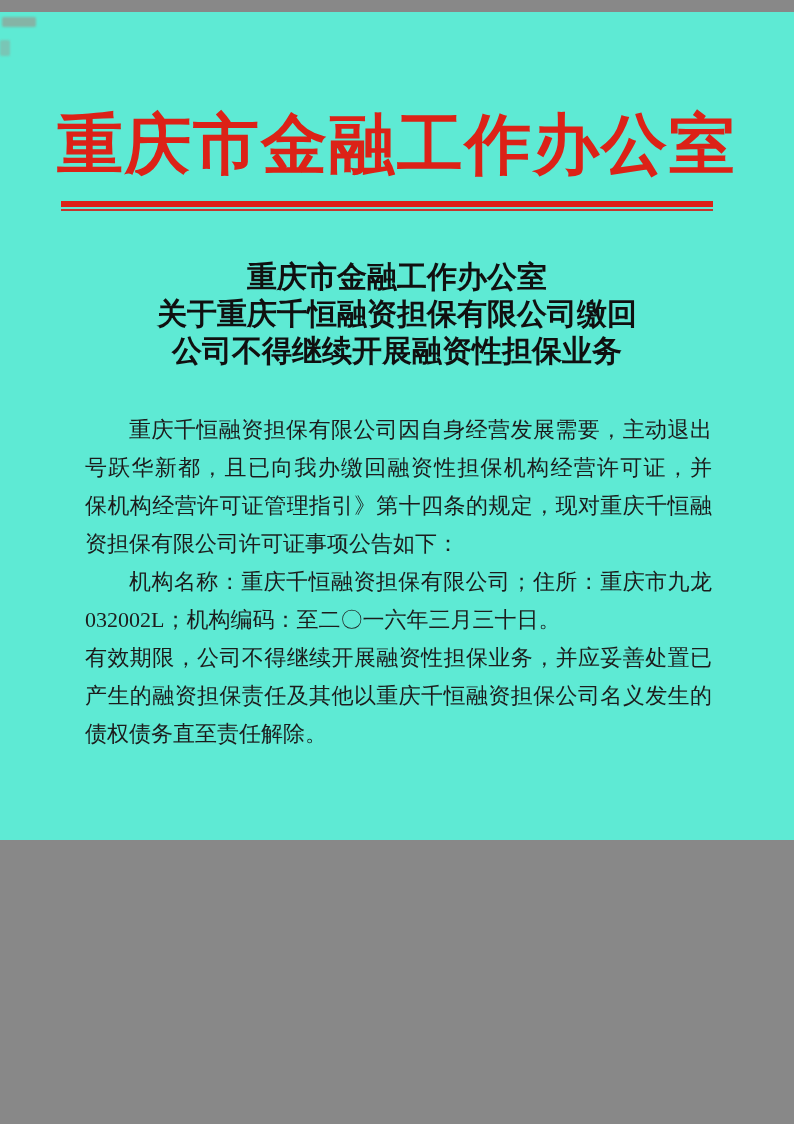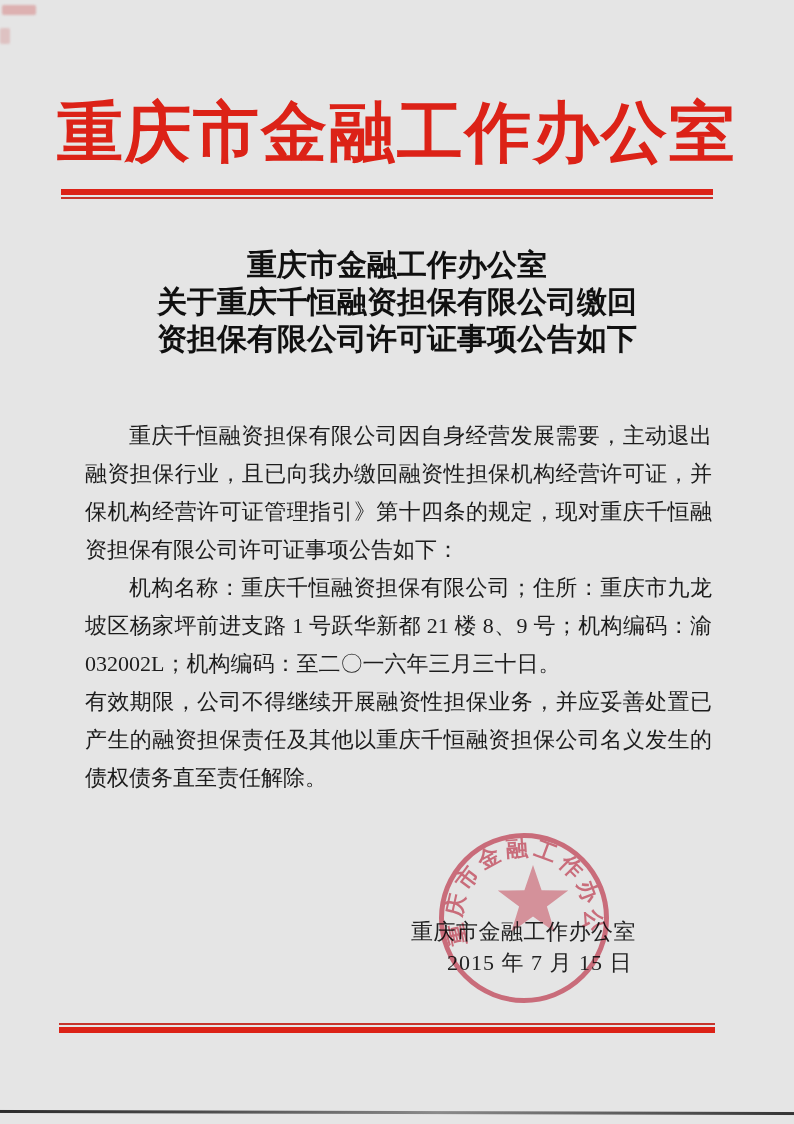--- a/index.html
+++ b/index.html
@@ -1,20 +1,20 @@
 <!DOCTYPE html>
 <html><head>
 <meta charset="utf-8">
 <style>
   html,body{margin:0;padding:0;background:#888;}
   .page{
     position:relative;
-    width:794px;height:1124px;
-    margin:0 auto;
-    background:#e5e5e5;
+    width:794px;height:828px;
+    margin:12px auto;
+    background:#5eead4;
     overflow:hidden;
     font-family:"Liberation Serif","DejaVu Serif",serif;
     color:#1e1e1e;
   }
   
   .letterhead{
     position:absolute;top:88px;left:0;width:100%;
     text-align:center;
     font-size:66px;font-weight:900;letter-spacing:2px;
     color:#dc2217;
@@ -28,21 +28,21 @@
   .rule-top .thin{height:2px;background:#c6342c;}
   
   .doc-title{
     position:absolute;top:246px;left:0;width:100%;
     text-align:center;
     font-size:30px;font-weight:bold;line-height:37px;
     color:#101010;
   }
   
   .body-block{
-    position:absolute;top:417px;left:85px;width:627px;
+    position:absolute;top:399px;left:85px;width:627px;
     font-size:22px;line-height:38px;
     color:#1c1c1c;
   }
   .bline{
     text-align:justify;
     text-align-last:justify;
     height:38px;overflow:hidden;
   }
   .bline.indent{padding-left:44px;}
   .bline.lastline{text-align:right;text-align-last:left;}
@@ -95,30 +95,29 @@
   <div class="letterhead">重庆市金融工作办公室</div>
   <div class="rule-top">
     <div class="thick"></div>
       <div class="gap"></div>
       <div class="thin"></div>
   </div>
 
   <div class="doc-title">
     <div>重庆市金融工作办公室</div>
     <div>关于重庆千恒融资担保有限公司缴回</div>
-    <div>资担保有限公司许可证事项公告如下</div>
+    <div>公司不得继续开展融资性担保业务</div>
   </div>
 
   <div class="body-block">
     <div class="bline indent">重庆千恒融资担保有限公司因自身经营发展需要，主动退出</div>
-    <div class="bline">融资担保行业，且已向我办缴回融资性担保机构经营许可证，并</div>
+    <div class="bline">号跃华新都，且已向我办缴回融资性担保机构经营许可证，并</div>
     <div class="bline">保机构经营许可证管理指引》第十四条的规定，现对重庆千恒融</div>
     <div class="bline lastline">资担保有限公司许可证事项公告如下：</div>
     <div class="bline indent">机构名称：重庆千恒融资担保有限公司；住所：重庆市九龙</div>
-    <div class="bline">坡区杨家坪前进支路 1 号跃华新都 21 楼 8、9 号；机构编码：渝</div>
     <div class="bline lastline">032002L；机构编码：至二〇一六年三月三十日。</div>
     <div class="bline">有效期限，公司不得继续开展融资性担保业务，并应妥善处置已</div>
     <div class="bline">产生的融资担保责任及其他以重庆千恒融资担保公司名义发生的</div>
     <div class="bline lastline">债权债务直至责任解除。</div>
   </div>
 
   <div class="sig-org">重庆市金融工作办公室</div>
   <div class="sig-date">2015 年 7 月 15 日</div>
 
   <svg class="seal" viewBox="0 0 176 176" aria-hidden="true">

